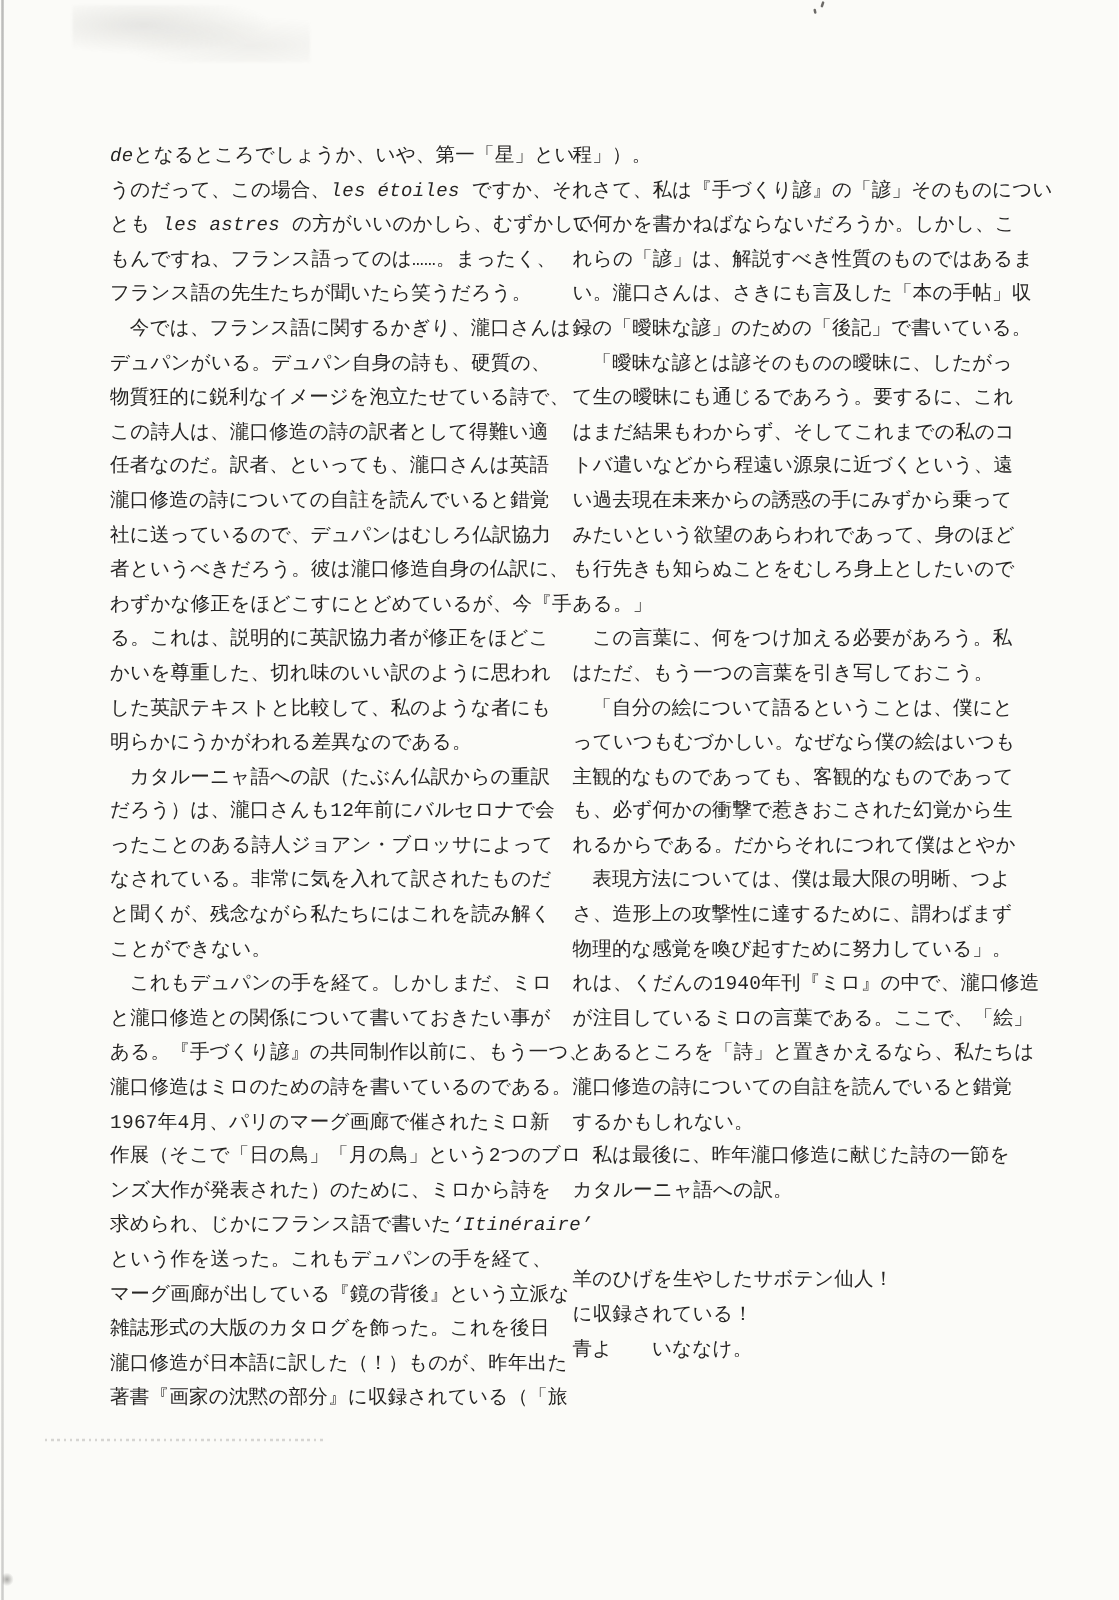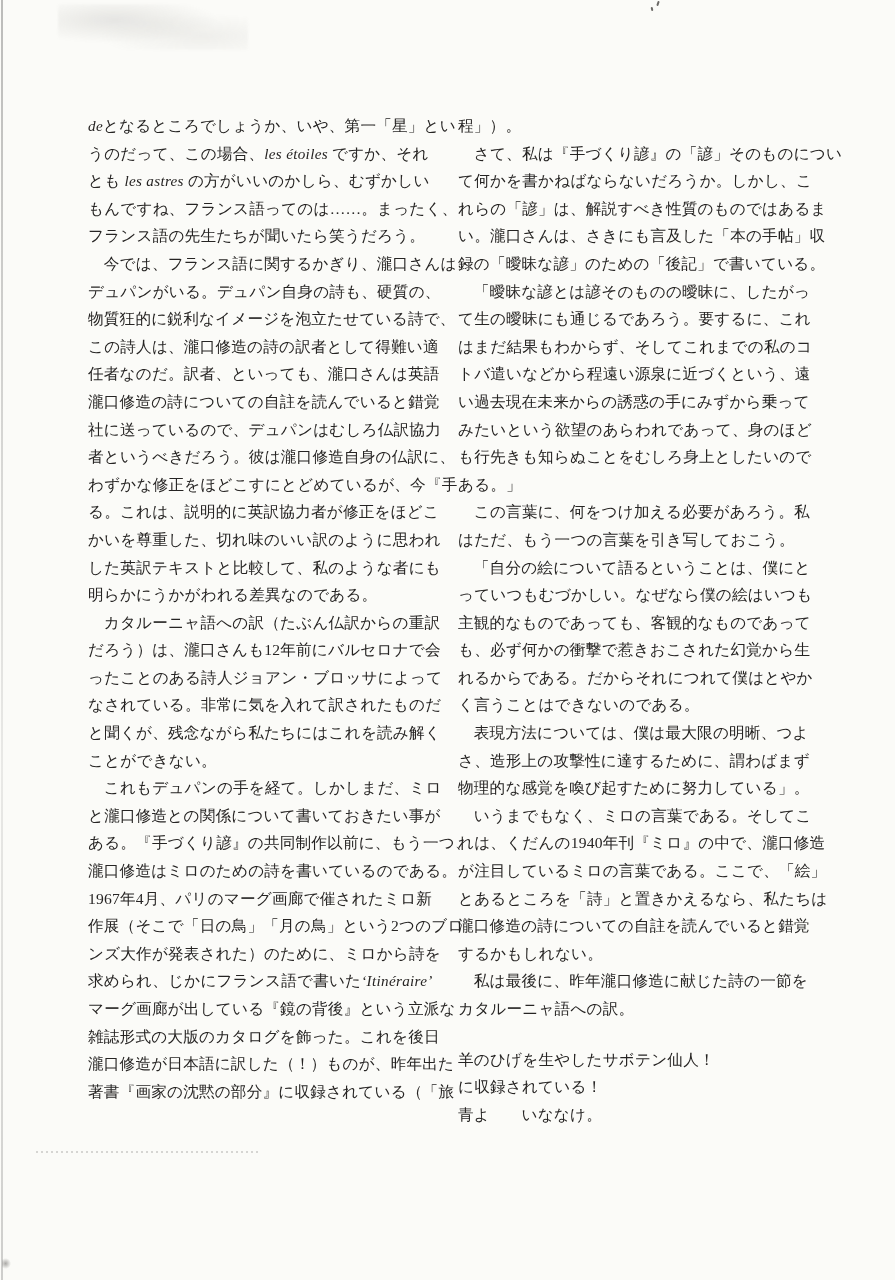--- a/index.html
+++ b/index.html
@@ -1,33 +1,33 @@
 <!DOCTYPE html>
 <html><head>
 <meta charset="utf-8">
 <style>
   html,body { margin:0; padding:0; }
   .page {
     position:relative;
     width:895px; height:1280px;
     background:#fbfbf8;
     overflow:hidden;
-    font-family:Liberation Serif, serif;
+    font-family:Liberation Mono, monospace;
     color:#262423;
   }
   .col { position:absolute; }
   .col-left  { left:88px;  top:112px; width:368px; }
   .col-right { left:458px; top:112px; width:392px; }
   .line {
     height:27.6px; line-height:27.6px;
     font-size:15.6px; letter-spacing:0.2px;
     white-space:nowrap;
   }
   .line i { font-style:italic; font-size:15.2px; letter-spacing:0.3px; }
-  .poem { margin-top:23px; }
+  .poem { margin-top:44px; }
   .rubyw { position:relative; display:inline-block; }
   .rubyw .rt {
     position:absolute; top:-8px; left:50%; transform:translateX(-50%);
     font-size:7.5px; line-height:1; letter-spacing:1px;
     color:#3a3836; white-space:nowrap;margin-top:16px;
   }
   
   .edge-line {
     position:absolute; left:1px; top:0; width:2px; height:1280px;
     background:linear-gradient(to bottom,
@@ -94,20 +94,21 @@
       <div class="line">と聞くが、残念ながら私たちにはこれを読み解く</div>
       <div class="line">ことができない。</div>
       <div class="line">　これもデュパンの手を経て。しかしまだ、ミロ</div>
       <div class="line">と瀧口修造との関係について書いておきたい事が</div>
       <div class="line">ある。『手づくり諺』の共同制作以前に、もう一つ、</div>
       <div class="line">瀧口修造はミロのための詩を書いているのである。</div>
       <div class="line">1967年4月、パリのマーグ画廊で催されたミロ新</div>
       <div class="line">作展（そこで「日の鳥」「月の鳥」という2つのブロ</div>
       <div class="line">ンズ大作が発表された）のために、ミロから詩を</div>
       <div class="line">求められ、じかにフランス語で書いた<i>‘Itinéraire’</i></div>
+      <div class="line">という作を送った。これもデュパンの手を経て、</div>
       <div class="line">マーグ画廊が出している『鏡の背後』という立派な</div>
       <div class="line">雑誌形式の大版のカタログを飾った。これを後日</div>
       <div class="line">瀧口修造が日本語に訳した（！）ものが、昨年出た</div>
       <div class="line">著書『画家の沈黙の部分』に収録されている（「旅</div>
     </div>
 
   <div class="col col-right">
     <div>
         <div class="line">程」）。</div>
         <div class="line">　さて、私は『手づくり諺』の「諺」そのものについ</div>
@@ -123,25 +124,23 @@
         <div class="line">みたいという欲望のあらわれであって、身のほど</div>
         <div class="line">も行先きも知らぬことをむしろ身上としたいので</div>
         <div class="line">ある。」</div>
         <div class="line">　この言葉に、何をつけ加える必要があろう。私</div>
         <div class="line">はただ、もう一つの言葉を引き写しておこう。</div>
         <div class="line">　「自分の絵について語るということは、僕にと</div>
         <div class="line">っていつもむづかしい。なぜなら僕の絵はいつも</div>
         <div class="line">主観的なものであっても、客観的なものであって</div>
         <div class="line">も、必ず何かの<span class="rubyw"><span class="rt">ショック</span>衝撃</span>で惹きおこされた幻覚から生</div>
         <div class="line">れるからである。だからそれにつれて僕はとやか</div>
-        <div class="line">く言うことはできないのである。</div>
         <div class="line">　表現方法については、僕は最大限の明晰、つよ</div>
         <div class="line">さ、造形上の攻撃性に達するために、謂わばまず</div>
         <div class="line">物理的な感覚を喚び起すために努力している」。</div>
-        <div class="line">　いうまでもなく、ミロの言葉である。そしてこ</div>
         <div class="line">れは、くだんの1940年刊『ミロ』の中で、瀧口修造</div>
         <div class="line">が注目しているミロの言葉である。ここで、「絵」</div>
         <div class="line">とあるところを「詩」と置きかえるなら、私たちは</div>
         <div class="line">瀧口修造の詩についての自註を読んでいると錯覚</div>
         <div class="line">するかもしれない。</div>
         <div class="line">　私は最後に、昨年瀧口修造に献じた詩の一節を</div>
         <div class="line">カタルーニャ語への訳。</div>
       </div>
     <div class="poem">
         <div class="line">羊のひげを生やしたサボテン仙人！</div>

